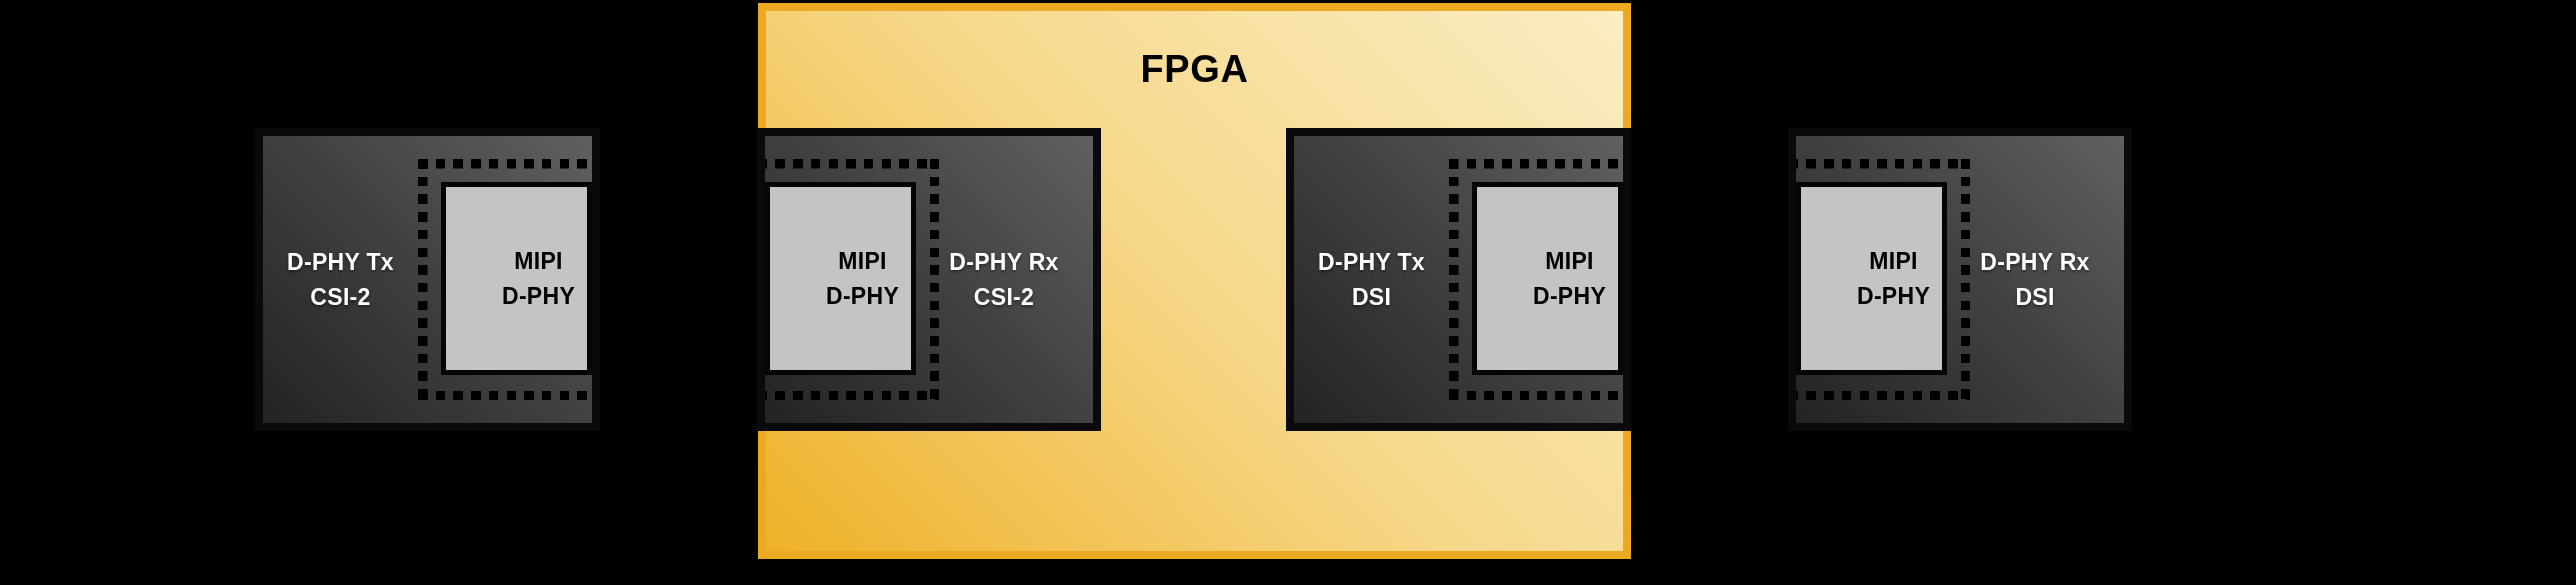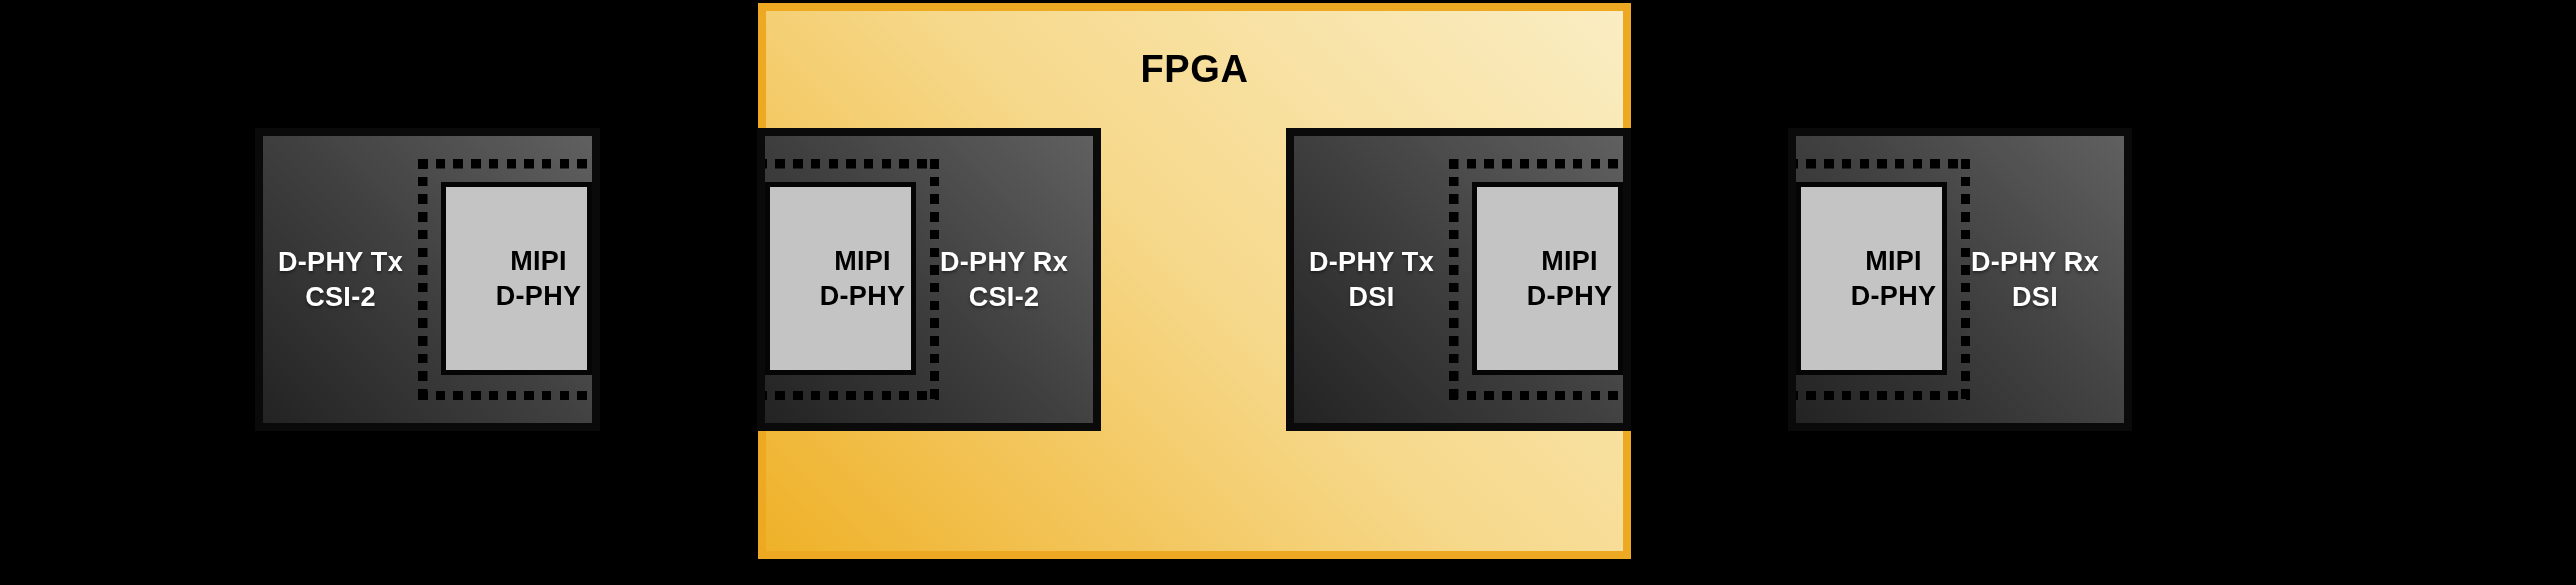--- a/index.html
+++ b/index.html
@@ -63,21 +63,21 @@
   .mipi{
     position:absolute;top:46px;width:151px;height:193px;
     border:5.7px solid var(--mipi-border);
     background:var(--mipi-fill);
     display:flex;align-items:center;justify-content:center;padding-left:44px;
   }
   .mipi.side-right{right:0;}
   .mipi.side-left{left:0;}
   .label-2line{
     text-align:center;
-    font-size:27px;font-weight:700;line-height:35px;letter-spacing:0.3px;
+    font-size:23px;font-weight:700;line-height:35px;letter-spacing:0.3px;
   }
   .mipi .label-2line{color:var(--sub-label-color);}
   .block-label{
     position:absolute;top:0;height:100%;
     display:flex;flex-direction:column;justify-content:center;
     color:var(--label-color);
     text-shadow:0 1.9px 3.2px rgba(0,0,0,0.45);
   }
   .block-label.at-left{left:0;width:155px;}
   .block-label.at-right{right:12px;width:154px;}

